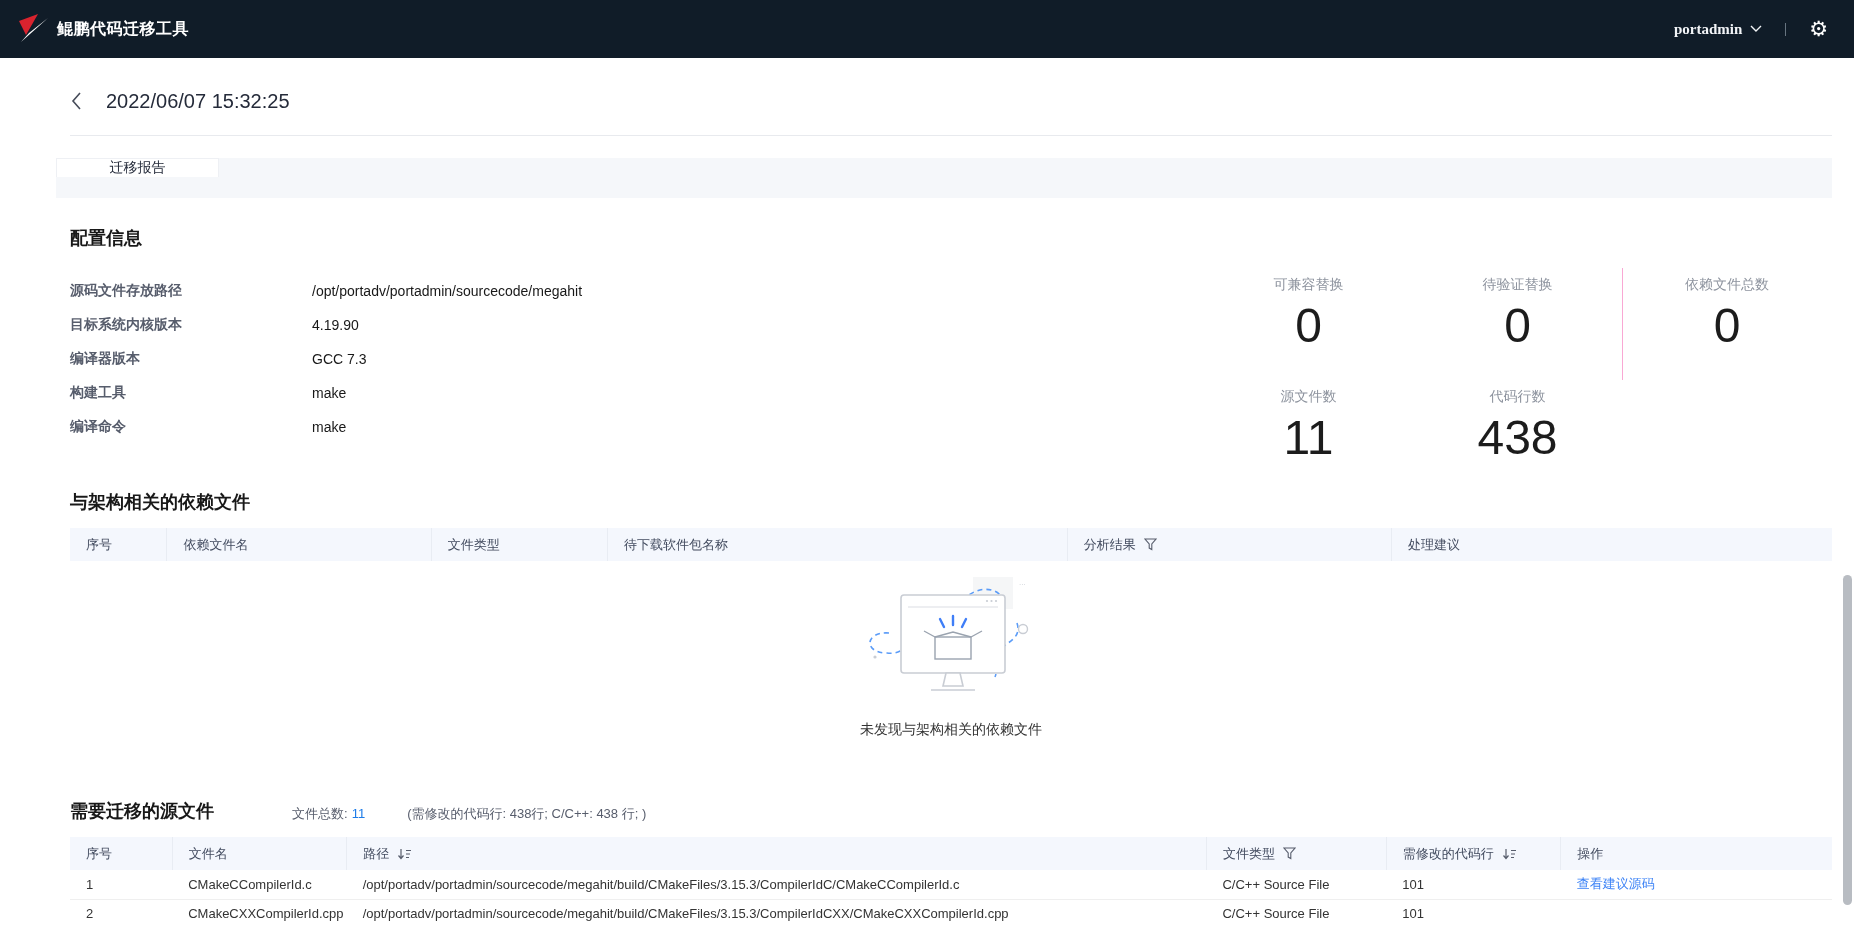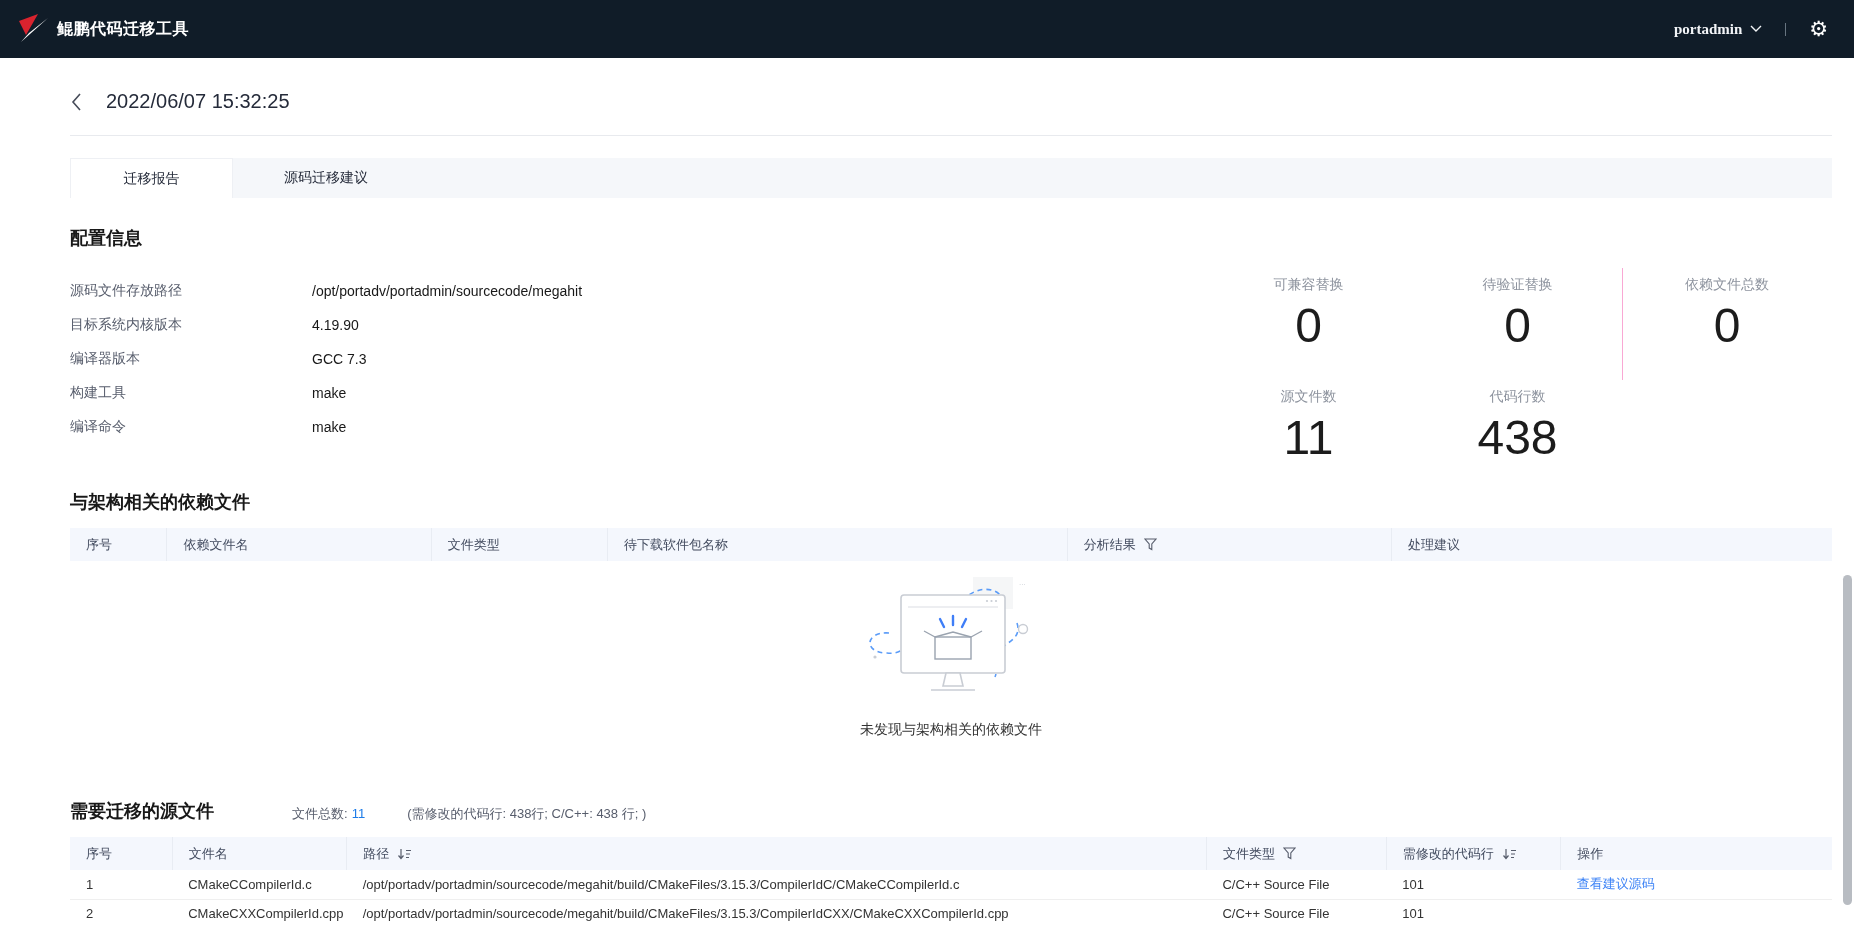--- a/index.html
+++ b/index.html
@@ -11,38 +11,38 @@
   .navbar { height:58px; background:#101c28; display:flex; align-items:center; padding:0 26px 0 17px;font-family:Liberation Serif, serif; }
   .logo { width:32px; height:30px; margin-right:8px; }
   .app-title { color:#ffffff; font-size:16px; font-weight:bold; letter-spacing:.5px; }
   .nav-spacer { flex:1; }
   .nav-user { display:flex; align-items:center; color:#f2f4f7; font-size:15px; font-weight:bold; cursor:pointer; }
   .nav-user svg { margin-left:8px; }
   .nav-sep { color:#8a97a3; margin:0 22px; font-size:14px; }
   .nav-gear { color:#ffffff; font-size:21px; line-height:1; cursor:pointer; }
 
   
-  .page-head { display:flex; align-items:flex-end; padding:32px 0 0 70px; }
+  .page-head { display:flex; align-items:flex-start; padding:32px 0 0 70px; }
   .back-btn { width:22px; height:22px; margin-right:14px; cursor:pointer; display:flex; align-items:center; }
   .timestamp { font-size:20px; color:#252b3a; }
   .head-divider { margin:22px 22px 0 70px; border-bottom:1px solid #e8eaee; }
 
   
-  .tabbar { margin:22px 22px 0 70px; background:#f5f7fa; display:flex; height:40px; }
+  .tabbar { margin:22px 22px 0 56px; background:#f5f7fa; display:flex; height:40px;flex-direction:column; }
   .tab { width:163px; display:flex; align-items:center; justify-content:center; font-size:14px; cursor:pointer; color:#252b3a; }
   .tab.active { background:#ffffff; border:1px solid #eef0f4; border-bottom:none; }
   .tab2 { width:186px; }
 
   .section-title { font-size:18px; font-weight:600; color:#181818; }
 
   
   .config-wrap { position:relative; margin:28px 22px 0 70px; }
   .config-rows { margin-top:24px; }
   .config-row { display:flex; height:34px; align-items:center; font-size:14px; }
-  .config-label { width:242px; color:#575d6c; }
+  .config-label { width:242px; color:#575d6c;font-weight:bold; }
   .config-value { color:#181818; }
 
   
   .stats { position:absolute; top:42px; right:0; width:628px; }
   .stats-row { display:flex; }
   .stat { width:209px; height:112px; text-align:center; padding-top:8px; }
   .stat-label { font-size:14px; color:#8d939e; }
   .stat-value { font-size:48px; color:#1c1c1c; margin-top:6px; line-height:1.1; }
   .stat.divided { border-left:1px solid #f9a8d4; }
 
@@ -97,21 +97,20 @@
     <svg width="12" height="20" viewBox="0 0 12 20">
       <polyline points="10,2 3,10 10,18" fill="none" stroke="#464c59" stroke-width="1.6"></polyline>
     </svg>
   </span>
   <span class="timestamp">2022/06/07 15:32:25</span>
 </div>
 <div class="head-divider"></div>
 
 <div class="tabbar">
   <div class="tab active">迁移报告</div>
-  <div class="tab tab2">源码迁移建议</div>
 </div>
 
 <div class="config-wrap">
   <div class="section-title">配置信息</div>
 
   <div class="config-rows">
     <div class="config-row">
       <span class="config-label">源码文件存放路径</span>
       <span class="config-value">/opt/portadv/portadmin/sourcecode/megahit</span>
     </div>

